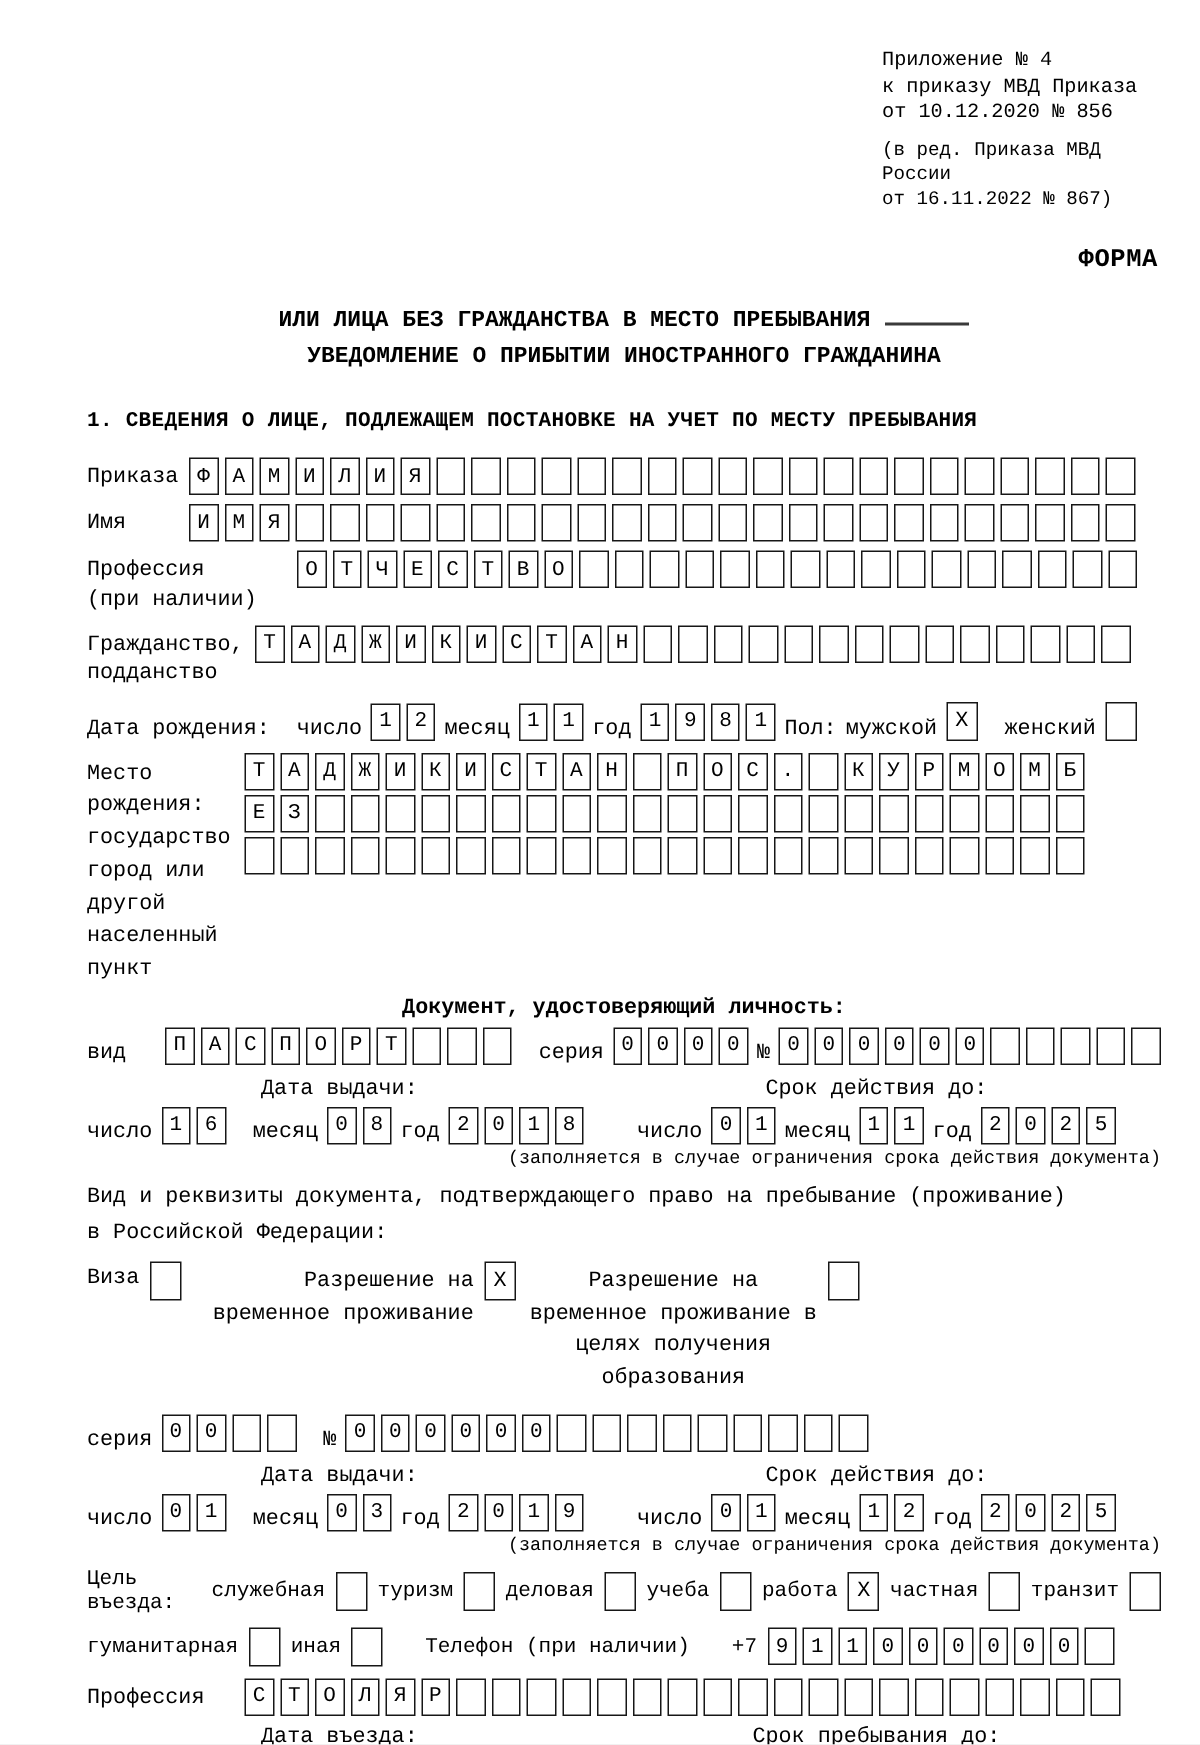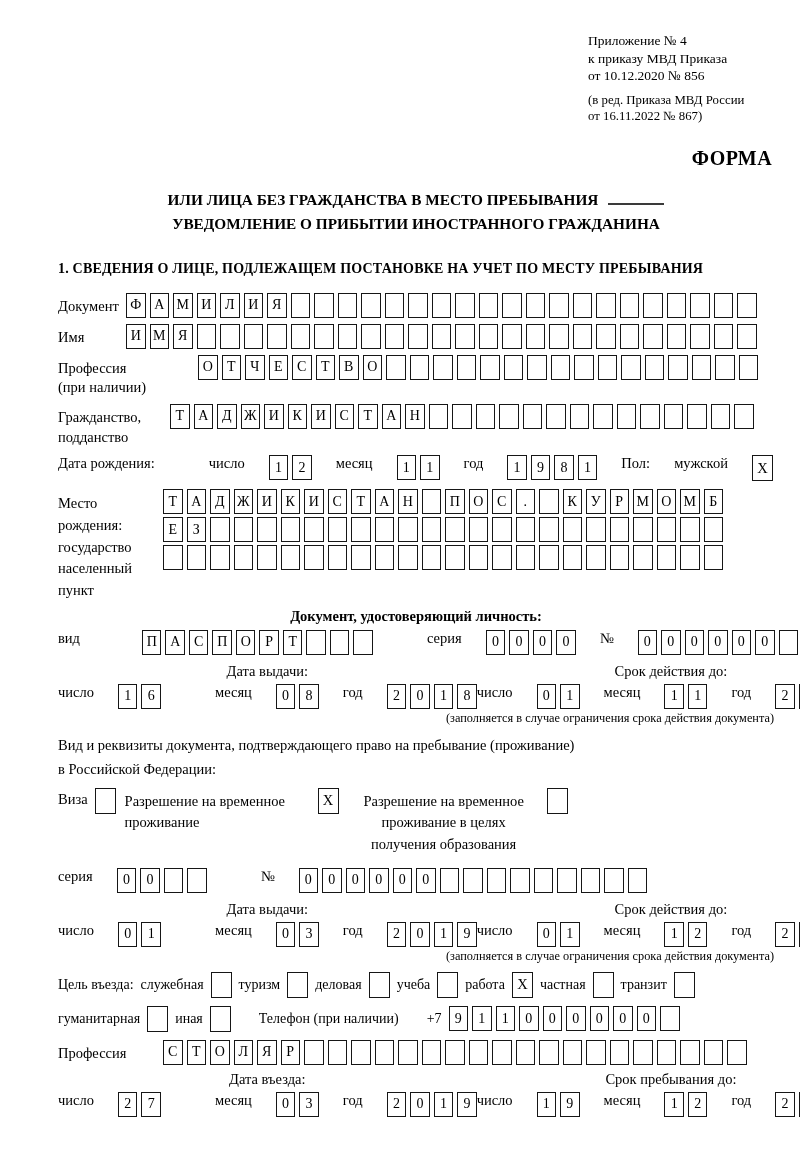--- a/index.html
+++ b/index.html
@@ -1,57 +1,57 @@
 <!DOCTYPE html>
 <html><head>
 <meta charset="utf-8">
 <style>
   html,body{margin:0;padding:0;background:#e8e8e8;}
   .page{
     width:800px;height:1163px;margin:0 auto;background:#ffffff;color:#000;
     box-sizing:border-box;padding:32px 26px 14px 58px;overflow:hidden;
-    font-family:Liberation Serif, serif;
+    font-family:Liberation Mono, monospace;
   }
   .appendix{margin-left:auto;width:186px;font-size:13.5px;line-height:1.3;}
   .appendix .ed{margin-top:7px;font-size:12.8px;}
-  .form-label{text-align:right;font-weight:bold;font-size:20px;margin:22px 2px 0 0;letter-spacing:.4px;}
+  .form-label{text-align:right;font-weight:bold;font-size:17px;margin:22px 2px 0 0;letter-spacing:.4px;}
   .title{text-align:center;font-weight:bold;font-size:15.3px;line-height:1.6;margin-top:18px;}
   .uline{display:inline-block;width:56px;border-bottom:2.2px solid #3a3a3a;height:.9em;margin-left:10px;}
   .sec1{font-weight:bold;font-size:14px;letter-spacing:.2px;margin-top:24px;margin-bottom:16px;white-space:nowrap;}
 
   .row{display:flex;align-items:flex-start;margin-bottom:6px;}
   .lbl{font-size:14.5px;line-height:1.35;padding-top:4px;}
   .cells{display:flex;gap:4px;flex-wrap:nowrap;}
   .cell{flex:0 0 auto;width:19.5px;height:25px;box-sizing:border-box;border:1.7px solid #161616;
         display:flex;align-items:center;justify-content:center;font-size:14px;background:#fff;}
   .cbox{flex:0 0 auto;width:21px;height:26px;box-sizing:border-box;border:1.7px solid #161616;
         display:inline-flex;align-items:center;justify-content:center;font-size:14.5px;background:#fff;}
 
   .w-sur{flex:0 0 68px;}
   .w-pat{flex:0 0 140px;}
   .w-cit{flex:0 0 112px;}
   .w-bp{flex:0 0 105px;line-height:1.5;}
   .w-prof{flex:0 0 105px;}
 
   .stack{display:flex;flex-direction:column;gap:3px;}
-  .inline{display:flex;align-items:flex-start;gap:24px;font-size:14.5px;flex-wrap:nowrap;}
+  .inline{display:flex;align-items:flex-end;gap:6px;font-size:14.5px;flex-wrap:nowrap;}
   .inline .t{white-space:nowrap;}
 
   .dochead{text-align:center;font-weight:bold;font-size:14.5px;margin:6px 0 5px;}
   .dates{display:flex;margin-bottom:2px;}
   .dcol-l{flex:0 0 47%;}
   .dcol-r{flex:1;}
   .dhead{text-align:center;font-size:14.5px;margin-bottom:4px;}
   .noterow{text-align:right;font-size:12.3px;margin:1px 0 8px;white-space:nowrap;}
 
   .intro{font-size:14.5px;line-height:1.65;margin:4px 0 6px;}
   .opts{display:flex;align-items:flex-start;gap:9px;font-size:14.5px;margin:4px 0 12px;}
   .opt{display:flex;align-items:flex-start;gap:7px;}
   .optlbl{padding-top:3px;}
-  .optlbl.c2{flex:0 0 186px;text-align:left;line-height:1.5;}
+  .optlbl.c2{flex:0 0 186px;text-align:right;line-height:1.5;}
   .optlbl.c3{flex:0 0 192px;text-align:center;line-height:1.5;}
 
   .purpose{display:flex;align-items:center;gap:7px;font-size:14px;flex-wrap:nowrap;margin-bottom:8px;}
   .purpose2{text-align:center;}
   .gap-s{width:6px;flex:0 0 auto;}
   .gap-m{width:14px;flex:0 0 auto;}
 </style>
 </head>
 <body>
 
@@ -70,21 +70,21 @@
   <div class="form-label">ФОРМА</div>
 
   <div class="title">
     <div><span>ИЛИ ЛИЦА БЕЗ ГРАЖДАНСТВА В МЕСТО ПРЕБЫВАНИЯ</span><span class="uline"></span></div>
     <div>УВЕДОМЛЕНИЕ О ПРИБЫТИИ ИНОСТРАННОГО ГРАЖДАНИНА</div>
   </div>
 
   <div class="sec1">1. СВЕДЕНИЯ О ЛИЦЕ, ПОДЛЕЖАЩЕМ ПОСТАНОВКЕ НА УЧЕТ ПО МЕСТУ ПРЕБЫВАНИЯ</div>
 
   <div class="row">
-    <div class="lbl w-sur">Документ</div>
+    <div class="lbl w-sur">Приказа</div>
     <div class="cells">
         <span class="cell">Ф</span>
         <span class="cell">А</span>
         <span class="cell">М</span>
         <span class="cell">И</span>
         <span class="cell">Л</span>
         <span class="cell">И</span>
         <span class="cell">Я</span>
         <span class="cell"></span>
         <span class="cell"></span>
@@ -234,20 +234,21 @@
     <span class="cbox">X</span>
     <span class="gap-s"></span>
     <span class="t">женский</span>
     <span class="cbox"></span>
   </div>
 
   <div class="row">
     <div class="lbl w-bp">
       <div>Место рождения:</div>
       <div>государство</div>
+      <div>город или другой</div>
       <div>населенный пункт</div>
     </div>
     <div class="stack">
       <div class="cells">
           <span class="cell">Т</span>
           <span class="cell">А</span>
           <span class="cell">Д</span>
           <span class="cell">Ж</span>
           <span class="cell">И</span>
           <span class="cell">К</span>

